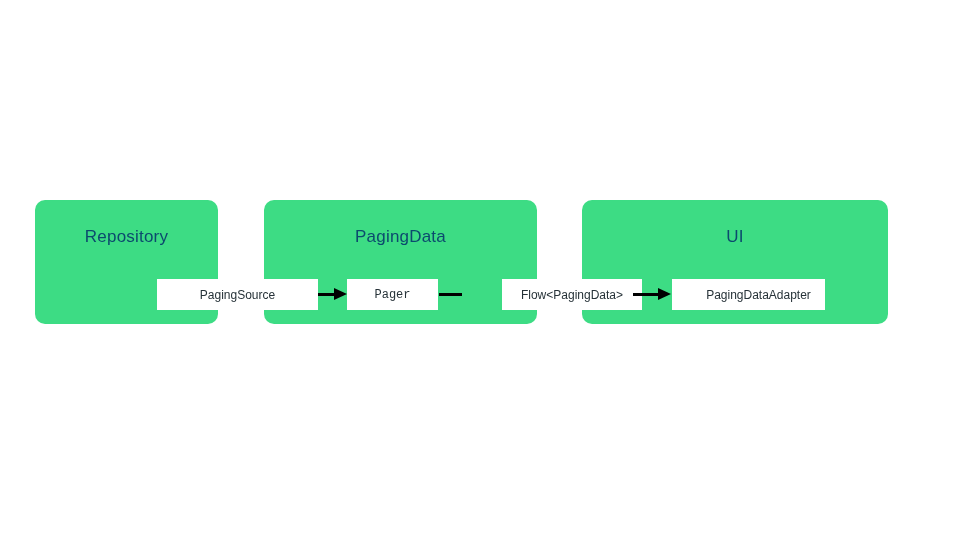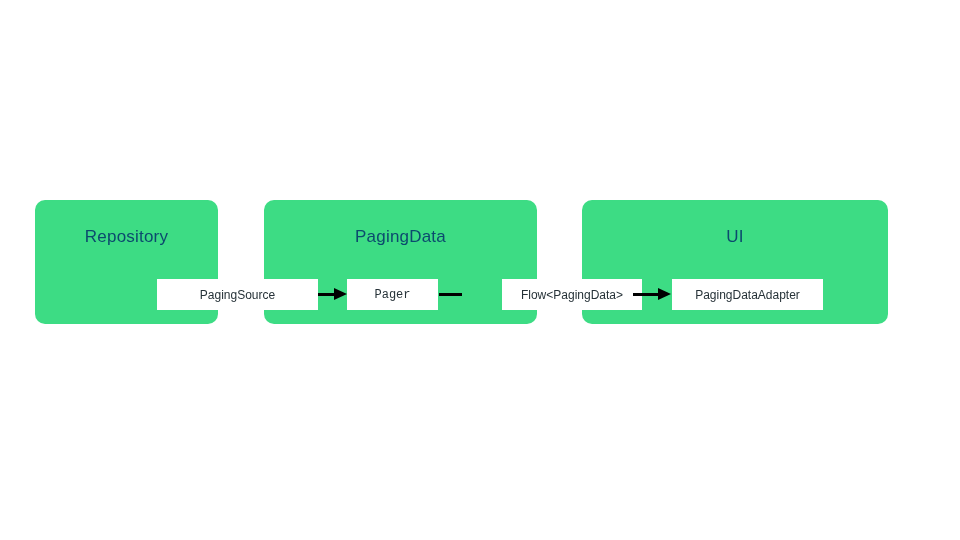--- a/index.html
+++ b/index.html
@@ -39,21 +39,21 @@
     color: #263238;
     font-size: 12px;
     display: flex;
     align-items: center;
     justify-content: center;
     white-space: nowrap;
   }
   #node-pagingsource      { left: 157px; width: 161px; }
   #node-pager             { left: 347px; width: 91px; font-family: Liberation Mono, monospace;  }
   #node-flow-pagingdata   { left: 463px; width: 140px; margin-left: 39px; }
-  #node-pagingdataadapter { left: 672px; width: 151px; }
+  #node-pagingdataadapter { left: 672px; width: 133px; padding-left: 20px; }
 
   .conn-line {
     position: absolute;
     top: 293px;
     height: 3px;
     background: #000000;
   }
   .conn-head {
     position: absolute;
     top: 288px;

